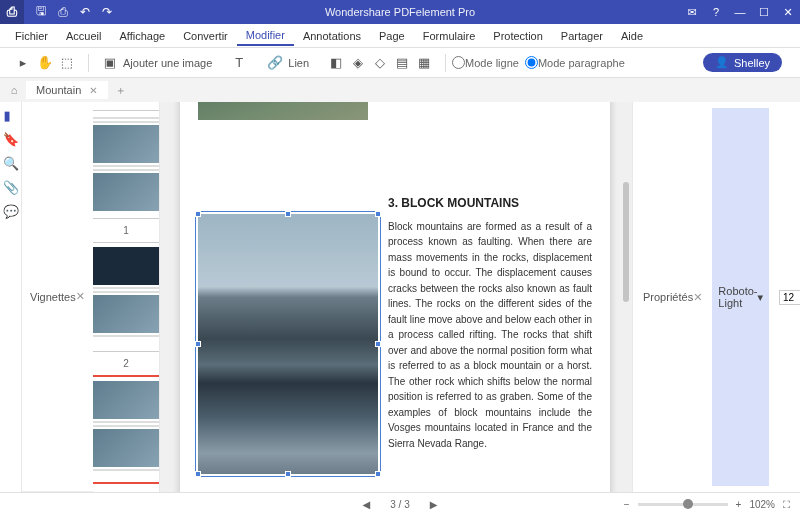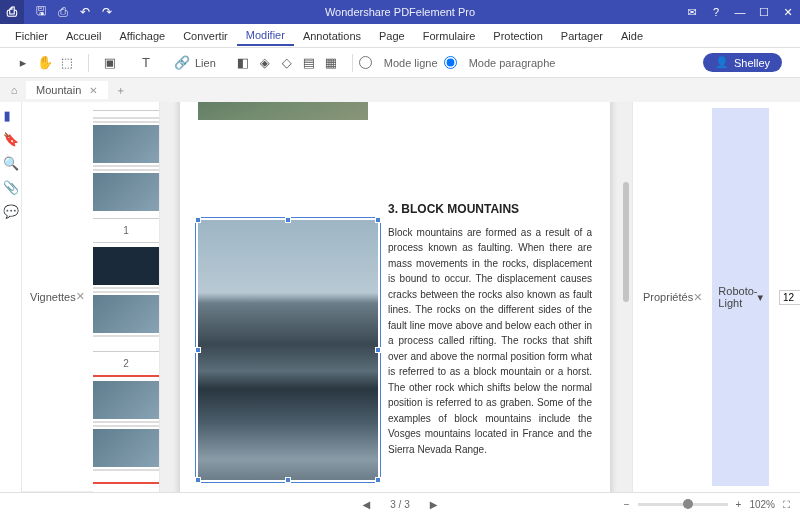--- a/index.html
+++ b/index.html
@@ -12,21 +12,21 @@
 .titlebar .wctrl{position:absolute;right:0;display:flex}
 .titlebar .wctrl span{width:24px;height:24px;display:flex;align-items:center;justify-content:center;cursor:pointer;font-size:11px}
 .menubar{height:24px;display:flex;align-items:center;padding:0 6px;border-bottom:1px solid #e0e0e0}
 .menubar span{padding:3px 9px;font-size:11px;color:#333;cursor:pointer}
 .menubar span.active{color:#3b4db3;border-bottom:2px solid #3b4db3}
 .toolbar{height:30px;display:flex;align-items:center;padding:0 8px;border-bottom:1px solid #e0e0e0;gap:6px}
 .toolbar .grp{display:flex;align-items:center;gap:4px;padding:0 6px}
 .toolbar .sep{width:1px;height:18px;background:#ddd}
 .toolbar .ico{width:18px;height:18px;display:flex;align-items:center;justify-content:center;color:#555;cursor:pointer;font-size:13px}
 .toolbar .lbl{font-size:11px;color:#555;cursor:pointer}
-.toolbar .radio{display:flex;align-items:center;gap:12px;font-size:11px;color:#666;cursor:pointer}
+.toolbar .radio{display:flex;align-items:center;gap:0;font-size:11px;color:#666;cursor:pointer}
 .toolbar .radio input{margin:0}
 .userbtn{margin-left:auto;margin-right:10px;background:#3b4db3;color:#fff;border-radius:12px;padding:3px 12px;display:flex;align-items:center;gap:5px;font-size:11px;cursor:pointer}
 .tabbar{height:24px;background:#f3f3f3;display:flex;align-items:center;padding:0 4px}
 .tabbar .home{width:20px;height:20px;display:flex;align-items:center;justify-content:center;color:#888;cursor:pointer}
 .tabbar .tab{background:#fff;padding:3px 10px;font-size:11px;color:#555;display:flex;align-items:center;gap:8px;margin-left:2px;cursor:pointer}
 .tabbar .tab .x{color:#999;font-size:10px}
 .tabbar .add{width:18px;height:18px;display:flex;align-items:center;justify-content:center;color:#888;cursor:pointer;margin-left:4px}
 .main{display:flex;height:390px}
 .sidebar{width:22px;background:#fff;border-right:1px solid #e8e8e8;display:flex;flex-direction:column;align-items:center;padding-top:6px;gap:10px}
 .sidebar span{width:14px;height:14px;color:#999;cursor:pointer;font-size:13px}
@@ -42,21 +42,21 @@
 .thumbs .pg{font-size:10px;color:#666;text-align:center}
 .canvas{flex:1;background:#f0f0f0;position:relative;overflow:hidden}
 .page{position:absolute;left:20px;top:-100px;width:430px;height:560px;background:#fff;box-shadow:0 2px 8px rgba(0,0,0,.2);padding:18px}
 .page .top{display:flex;gap:10px;height:170px}
 .page .img1{width:170px;height:100px;background:linear-gradient(160deg,#4a6050 0%,#5a7862 40%,#738b6f 70%,#8a9578 100%)}
 .page .txtcol{flex:1;font-size:10px;line-height:1.55;color:#333;text-align:justify}
 .page .imgsel{position:relative;width:180px;height:260px;margin-top:20px}
 .page .imgsel .bb{position:absolute;inset:-3px;border:1px solid #4a7fd6}
 .page .imgsel .h{position:absolute;width:6px;height:6px;background:#4a7fd6;border:1px solid #fff}
 .page .imgsel .img{width:100%;height:100%;background:linear-gradient(180deg,#9db5c4 0%,#b8c9d4 28%,#6b7d88 32%,#3a4852 48%,#5a6d78 58%,#2a3640 65%,#4a5d6a 78%,#8a9ba8 92%,#6b7d88 100%)}
-.page .bottom{display:flex;gap:10px;margin-top:10px}
+.page .bottom{display:flex;gap:10px;margin-top:4px}
 .page h3{font-size:12px;font-weight:bold;color:#222;margin-bottom:6px}
 .props{width:168px;border-left:1px solid #e8e8e8;display:flex;flex-direction:row;padding:4px}
 .props .hdr{display:flex;justify-content:space-between;align-items:center;padding:4px 6px;font-size:11px;color:#555}
 .props .hdr .x{color:#999;cursor:pointer}
 .props .fontsel{background:#d8e0fa;padding:14px 6px;font-size:11px;color:#444;margin:2px 4px;cursor:pointer;display:flex;justify-content:space-between;align-items:center}
 .props .row{display:flex;align-items:center;gap:6px;padding:4px 6px}
 .props .row input{width:36px;font-size:10px;padding:1px 3px;border:1px solid #ccc}
 .props .btns{display:flex;gap:8px;padding:4px 6px;color:#555}
 .props .btns span{cursor:pointer;font-size:12px;width:16px;text-align:center}
 .props .sect{font-size:11px;color:#666;padding:6px 6px 2px;border-top:1px solid #eee;margin-top:4px}
@@ -105,20 +105,21 @@
 
 <div class="toolbar">
   <div class="grp">
     <span class="ico">▸</span>
     <span class="ico">✋</span>
     <span class="ico">⬚</span>
   </div>
   <div class="sep"></div>
   <div class="grp">
     <span class="ico">▣</span>
+    <span class="lbl">Ajouter une image</span>
   </div>
   <div class="grp">
     <span class="ico">T</span>
   </div>
   <div class="grp">
     <span class="ico">🔗</span>
     <span class="lbl">Lien</span>
   </div>
   <div class="grp">
     <span class="ico">◧</span>

